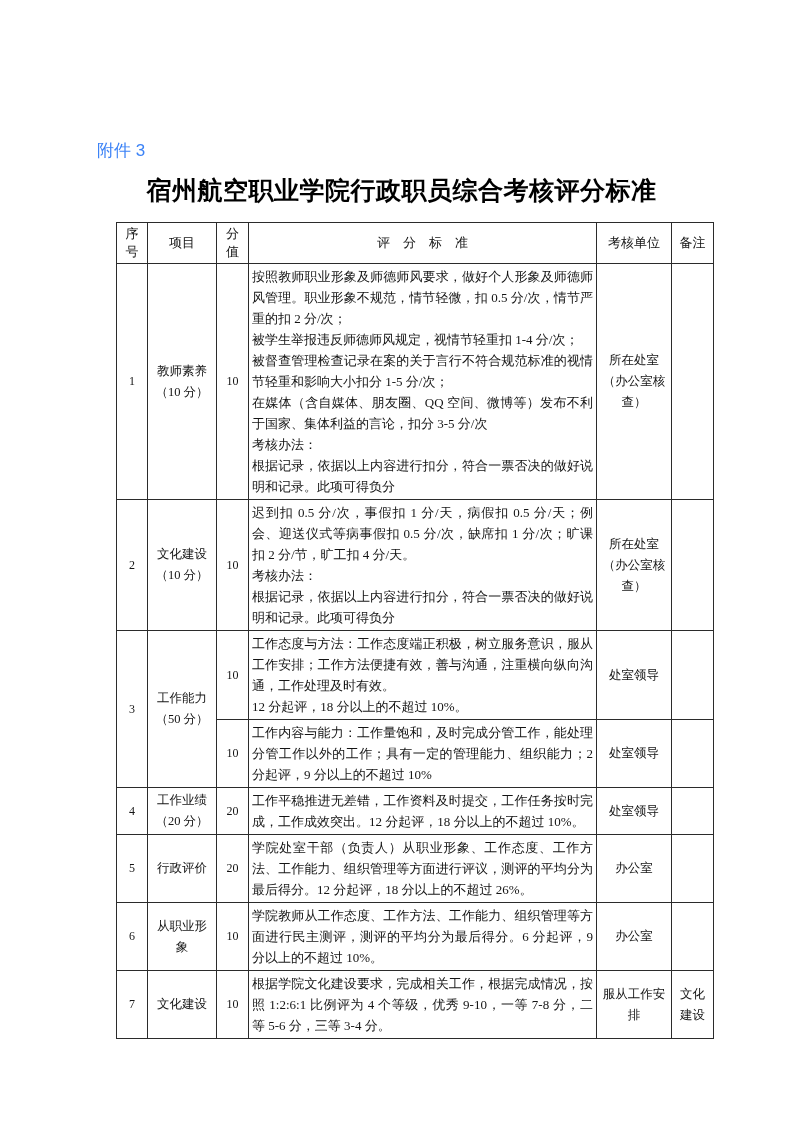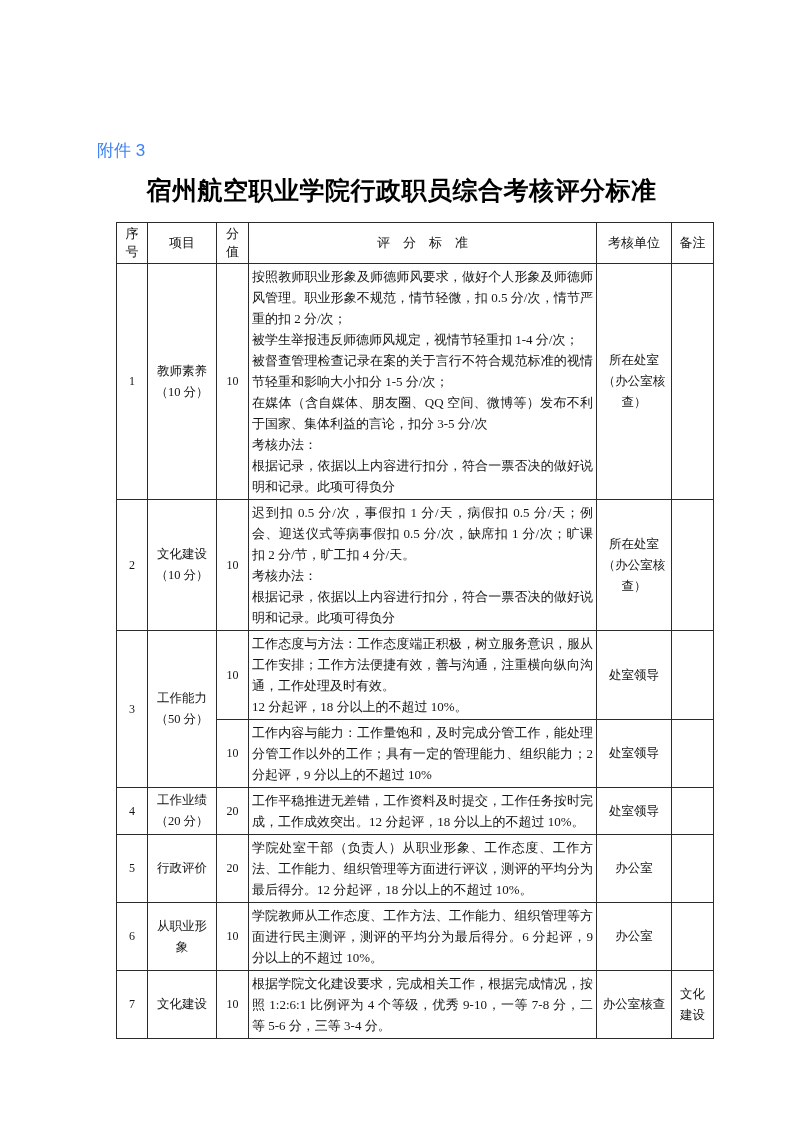--- a/index.html
+++ b/index.html
@@ -167,21 +167,21 @@
           <td class="col-unit">处室领导</td>
           <td class="col-rem"></td>
         </tr>
         <tr class="tr-5-0">
           <td class="col-no" rowspan="1">5</td>
           <td class="col-item" rowspan="1">
             <div>行政评价</div>
           </td>
           <td class="col-score">20</td>
           <td class="col-crit">
-            <p>学院处室干部（负责人）从职业形象、工作态度、工作方法、工作能力、组织管理等方面进行评议，测评的平均分为最后得分。12 分起评，18 分以上的不超过 10%。</p>
+            <p>学院处室干部（负责人）从职业形象、工作态度、工作方法、工作能力、组织管理等方面进行评议，测评的平均分为最后得分。12 分起评，18 分以上的不超过 26%。</p>
           </td>
           <td class="col-unit">办公室</td>
           <td class="col-rem"></td>
         </tr>
         <tr class="tr-6-0">
           <td class="col-no" rowspan="1">6</td>
           <td class="col-item" rowspan="1">
             <div>从职业形象</div>
           </td>
           <td class="col-score">10</td>
@@ -193,19 +193,19 @@
         </tr>
         <tr class="tr-7-0">
           <td class="col-no" rowspan="1">7</td>
           <td class="col-item" rowspan="1">
             <div>文化建设</div>
           </td>
           <td class="col-score">10</td>
           <td class="col-crit">
             <p>根据学院文化建设要求，完成相关工作，根据完成情况，按照 1:2:6:1 比例评为 4 个等级，优秀 9-10，一等 7-8 分，二等 5-6 分，三等 3-4 分。</p>
           </td>
-          <td class="col-unit">办公室核查</td>
+          <td class="col-unit">服从工作安排</td>
           <td class="col-rem">文化建设</td>
         </tr>
       </tbody>
   </table>
 
 </div>
 
 </body></html>

